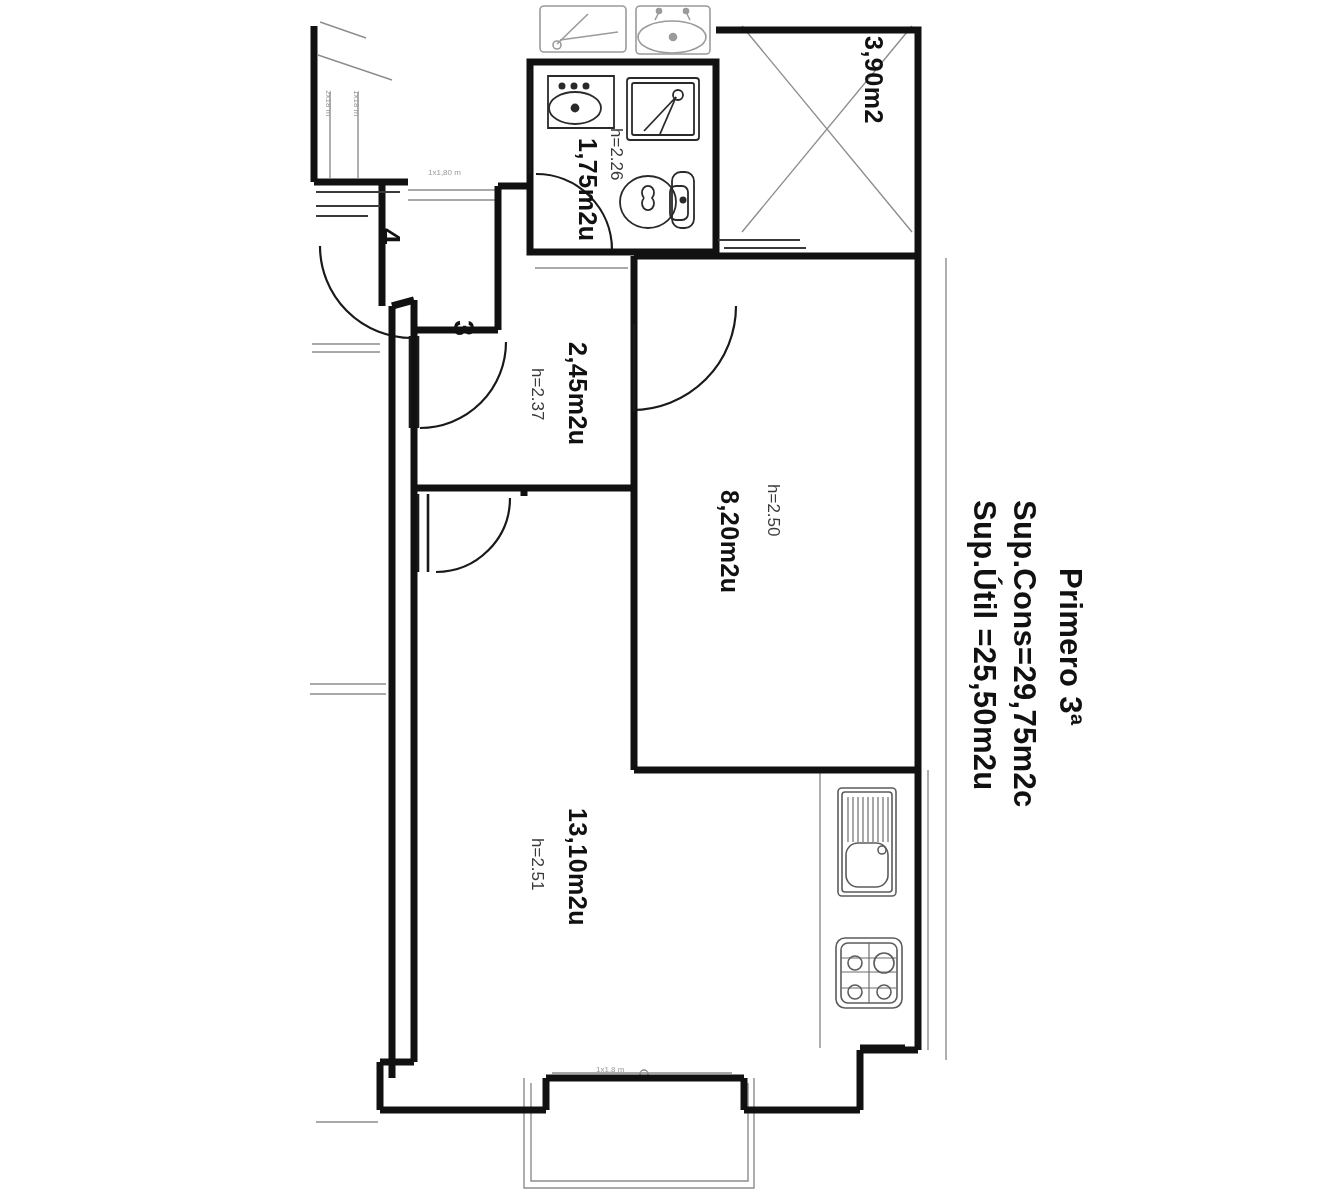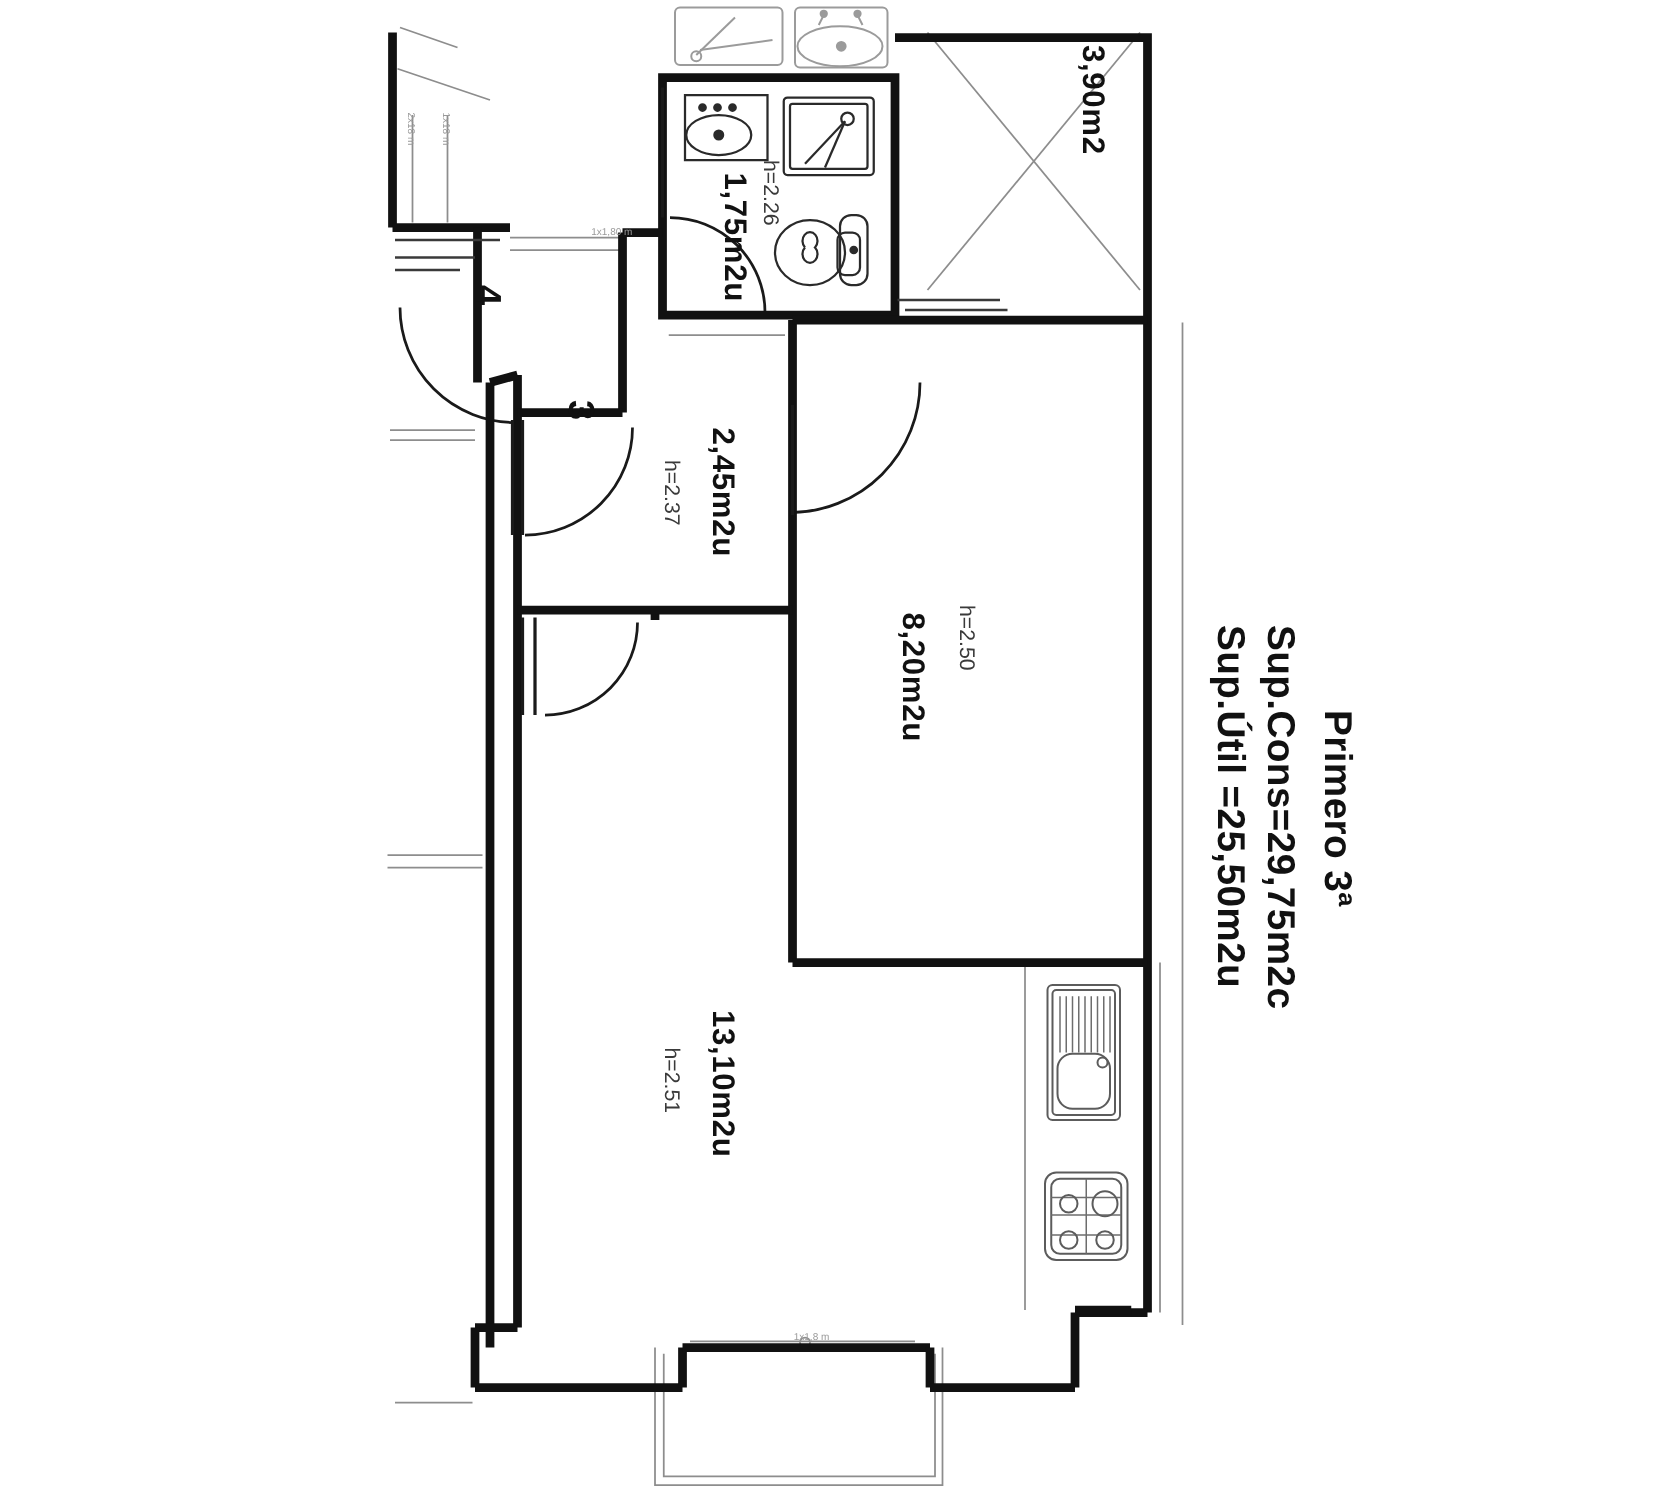--- a/index.html
+++ b/index.html
@@ -261,16 +261,16 @@
   <div class="lbl num-lbl rot90" style="left:478px; top:320px;">3</div>
 
   <div class="lbl title-lbl rot90" style="left:1086px; top:568px;">
     <span>Primero 3ª</span>
   </div>
   <div class="lbl title-sub rot90" style="left:1040px; top:500px;">Sup.Cons=29,75m2c</div>
   <div class="lbl title-sub rot90" style="left:1000px; top:500px;">Sup.Útil  =25,50m2u</div>
 
   <div class="lbl tiny-lbl rot90" style="left:332px; top:90px;">2x18 m</div>
   <div class="lbl tiny-lbl rot90" style="left:360px; top:90px;">1x18 m</div>
-  <div class="lbl tiny-lbl" style="left:428px; top:182px;margin-left:45px;">1x1,80 m</div>
-  <div class="lbl tiny-lbl" style="left:596px; top:1066px;margin-left:39px;">1x1,8 m</div>
+  <div class="lbl tiny-lbl" style="left:428px; top:169px;">1x1,80 m</div>
+  <div class="lbl tiny-lbl" style="left:596px; top:1066px;">1x1,8 m</div>
 
 </div>
 
 </body></html>

